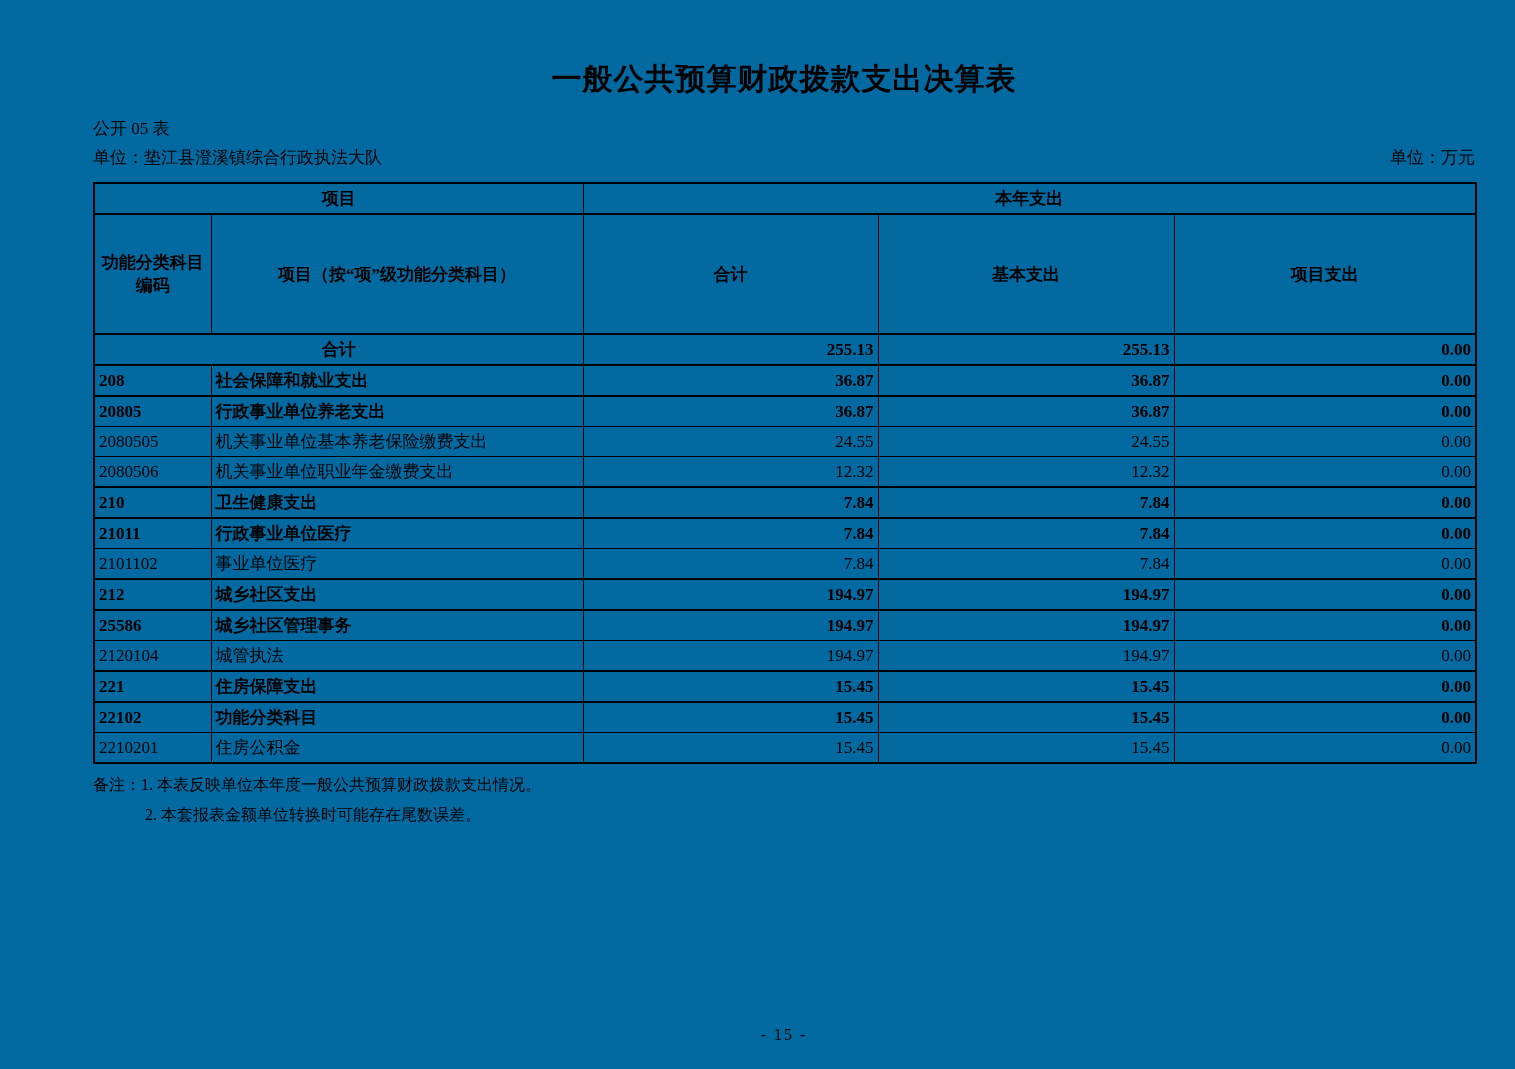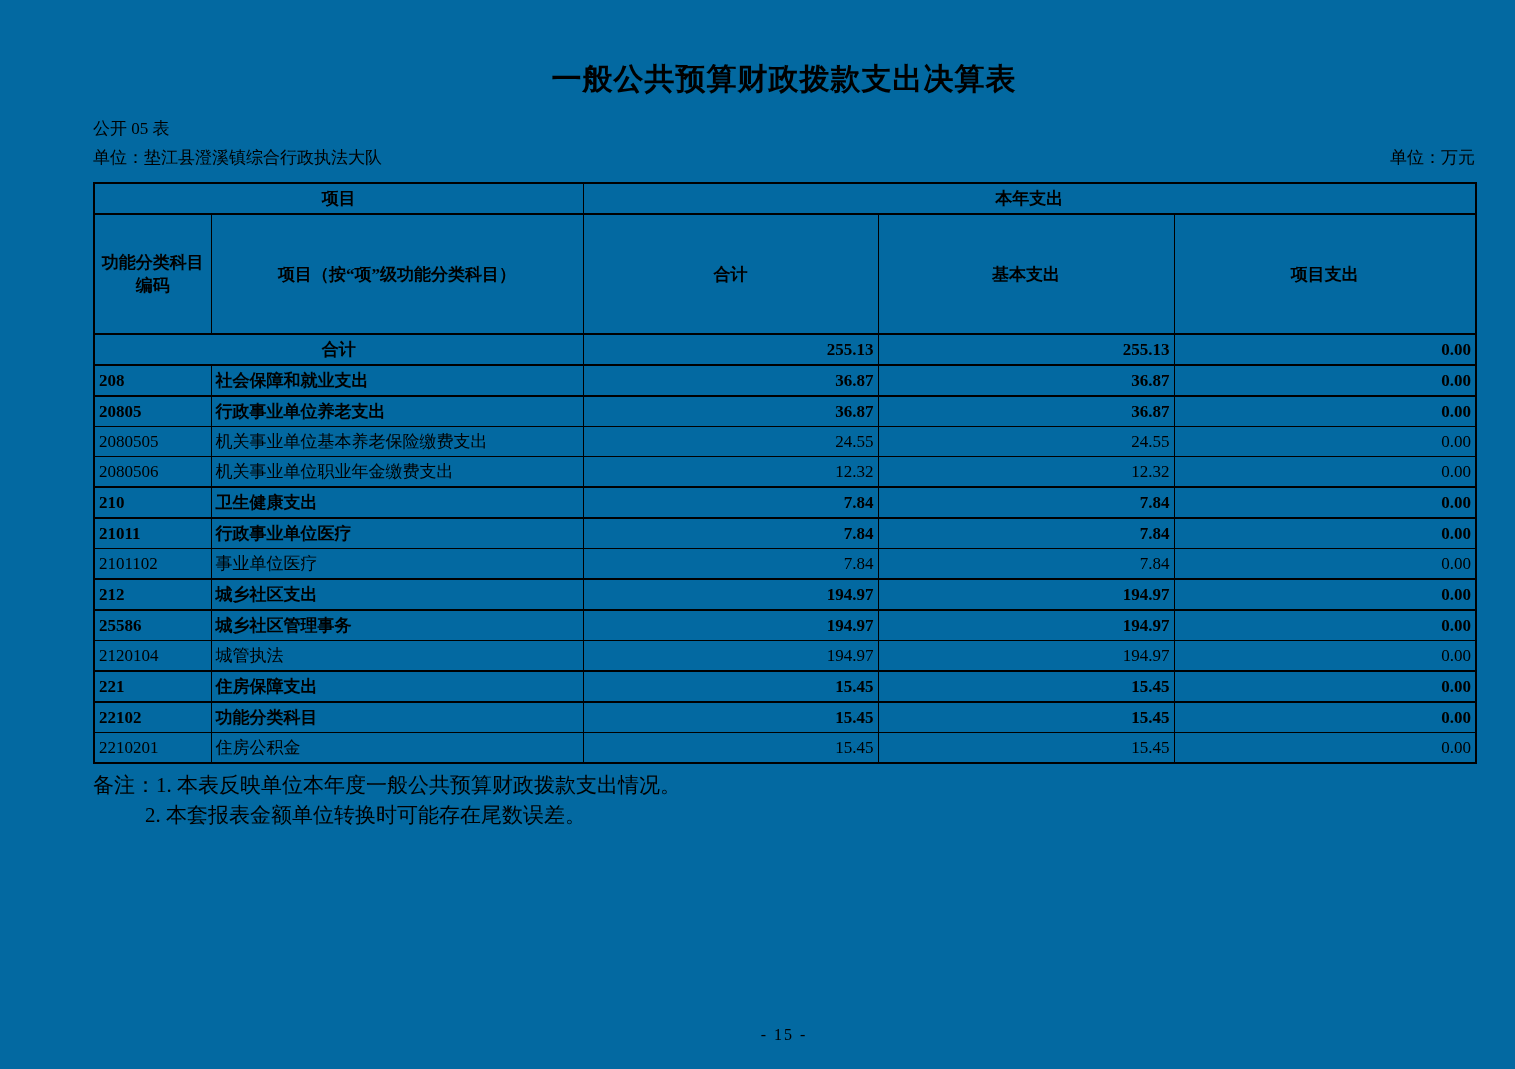--- a/index.html
+++ b/index.html
@@ -68,21 +68,21 @@
   tr.hrow2 th { height: 118px; font-weight: bold; text-align: center; border-bottom-width: 2px; white-space: normal; }
   tr.drow td { height: 29px; }
   td.cell-code { text-align: left; }
   td.cell-name { text-align: left; }
   td.cell-num { text-align: right; }
   td.cell-merged-label { text-align: center; }
   tr.emph td { font-weight: bold; border-top-width: 2px; }
   tr.total-row td { border-top-width: 2px; }
   .notes {
     margin-top: 6px;
-    font-size: 21px;
+    font-size: 16px;
     line-height: 30px;
   }
   .notes .note-line2 { padding-left: 52px; }
   .page-number {
     position: absolute;
     left: 93px;
     width: 1382px;
     top: 1018px;
     text-align: center;
     font-size: 16px;

